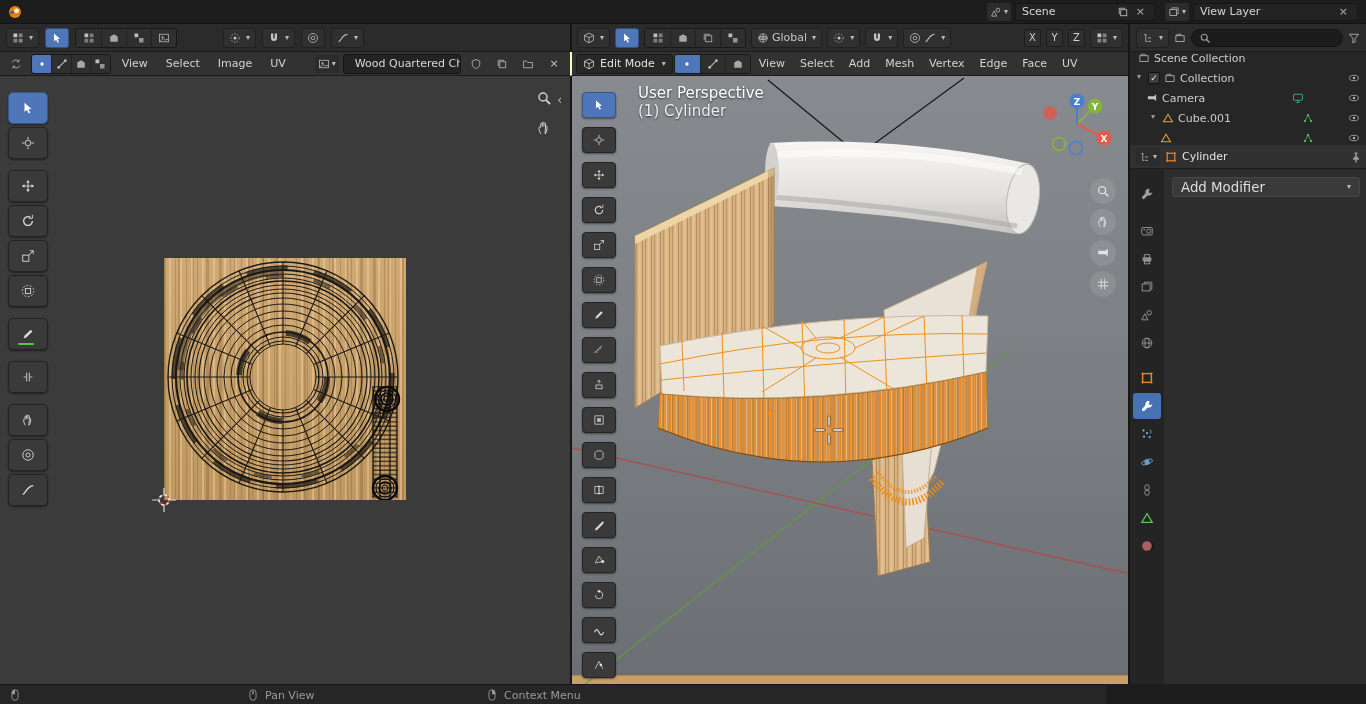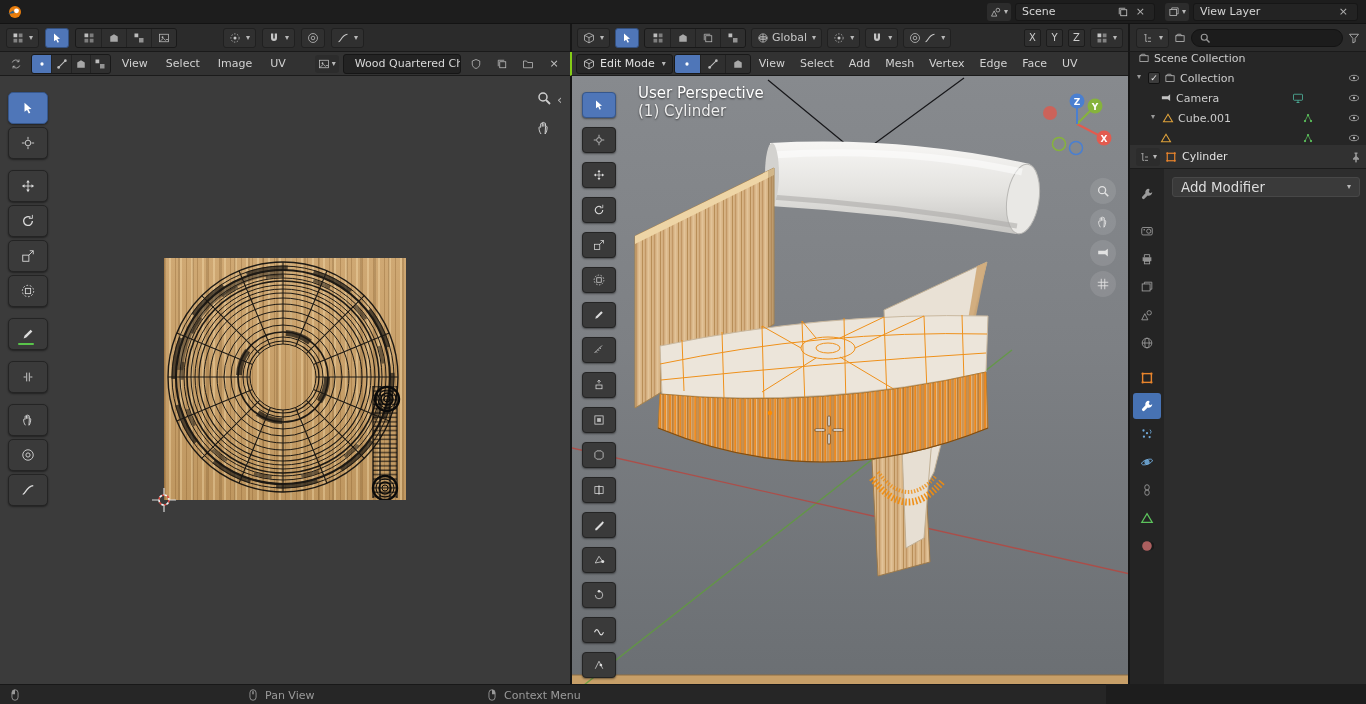--- a/index.html
+++ b/index.html
@@ -27,21 +27,21 @@
   .chip{display:flex;align-items:center;gap:3px;background:#303030;border:1px solid #202020;border-radius:3px;height:20px;padding:0 5px;color:#c6c6c6;white-space:nowrap;}
   .chip.blue{background:#4f76b8;color:#fff;border-color:#33507f;}
   .grp{display:flex;background:#262626;border:1px solid #191919;border-radius:3px;overflow:hidden;height:20px;}
   .grp .gbtn{width:25px;display:flex;align-items:center;justify-content:center;background:#2f2f2f;color:#bdbdbd;}
   .grp .gbtn + .gbtn{border-left:1px solid #222;}
   .grp .gbtn.active{background:#4f76b8;color:#fff;}
   .axbtn{width:17px;height:18px;display:flex;align-items:center;justify-content:center;background:#2f2f2f;border:1px solid #1c1c1c;border-radius:2px;color:#cfcfcf;font-size:10px;}
   .search{flex:1;display:flex;align-items:center;gap:4px;background:#1c1c1c;border:1px solid #131313;border-radius:9px;height:18px;padding:0 7px;color:#9a9a9a;}
   
   #uv-header{left:0;top:52px;width:570px;height:24px;background:#323232;border-bottom:1px solid #1b1b1b;display:flex;align-items:center;padding:0 5px;gap:4px;overflow:hidden;}
-  #vp-header{left:570px;top:52px;width:670px;height:24px;background:#323232;border-bottom:1px solid #1b1b1b;border-left:2px solid #84cc16;display:flex;align-items:center;padding:0 4px;gap:1px;overflow:hidden;}
+  #vp-header{left:570px;top:52px;width:670px;height:24px;background:#323232;border-bottom:1px solid #1b1b1b;border-left:2px solid #fef9c3;display:flex;align-items:center;padding:0 4px;gap:1px;overflow:hidden;}
   #vp-header .menu,#uv-header .menu{padding:0 7px;}
   .ibtn{display:flex;align-items:center;justify-content:center;min-width:22px;height:20px;border-radius:3px;color:#c2c2c2;}
   .field-img{display:flex;align-items:center;gap:5px;background:#232323;border:1px solid #161616;border-radius:3px;height:20px;padding:0 6px;color:#d8d8d8;width:148px;overflow:hidden;white-space:nowrap;}
   .field-mode{display:flex;align-items:center;gap:5px;background:#282828;border:1px solid #191919;border-radius:3px;height:20px;padding:0 6px;color:#e0e0e0;white-space:nowrap;}
   
   #uv-canvas{left:0;top:76px;width:570px;height:608px;background:#3b3b3b;overflow:hidden;}
   #vp-canvas{left:570px;top:76px;width:558px;height:608px;background:linear-gradient(180deg,#878a8e 0%,#7d8084 45%,#6b6f73 100%);border-left:2px solid #161616;overflow:hidden;}
   .sidebar-tools{display:flex;flex-direction:column;}
   .tbtn{width:40px;height:32px;margin-bottom:3px;background:#3a3a3a;border:1px solid #242424;border-radius:5px;display:flex;align-items:center;justify-content:center;color:#dcdcdc;box-shadow:0 1px 2px rgba(0,0,0,.45);position:relative;}
   .tbtn.active{background:#4f76b8;color:#fff;border-color:#36578c;}
@@ -962,21 +962,21 @@
       <svg class="ic12" style="color:#c2c2c2">
           <use href="#i-collection"></use>
         </svg>
       <span class="lbl">Collection</span>
       <span class="rowic-r" style="right:6px">
           <svg class="ic12" style="color:#b5b5b5">
             <use href="#i-eye"></use>
           </svg>
         </span>
     </div>
-    <div class="orow" style="padding-left:30px">
+    <div class="orow" style="padding-left:16px">
       <svg class="ic12" style="color:#c2c2c2">
           <use href="#i-camera"></use>
         </svg>
       <span class="lbl">Camera</span>
       <span class="rowic-r" style="right:62px">
           <svg class="ic12" style="color:#53c1a9">
             <use href="#i-monitor"></use>
           </svg>
         </span>
       <span class="rowic-r" style="right:6px">

